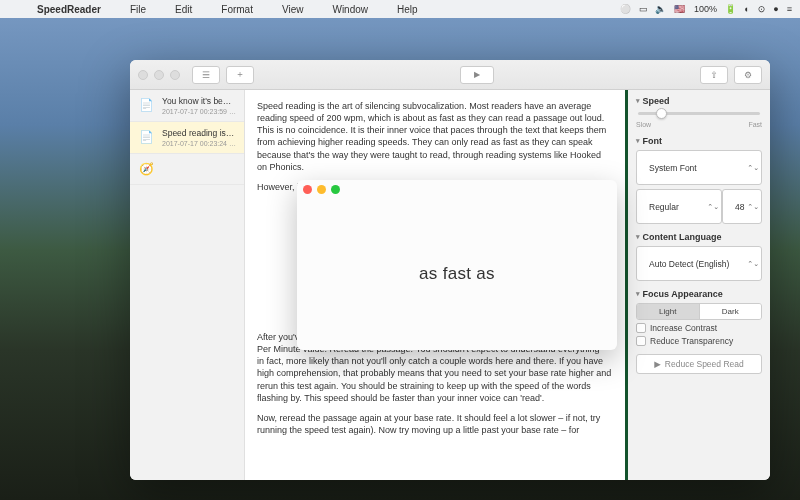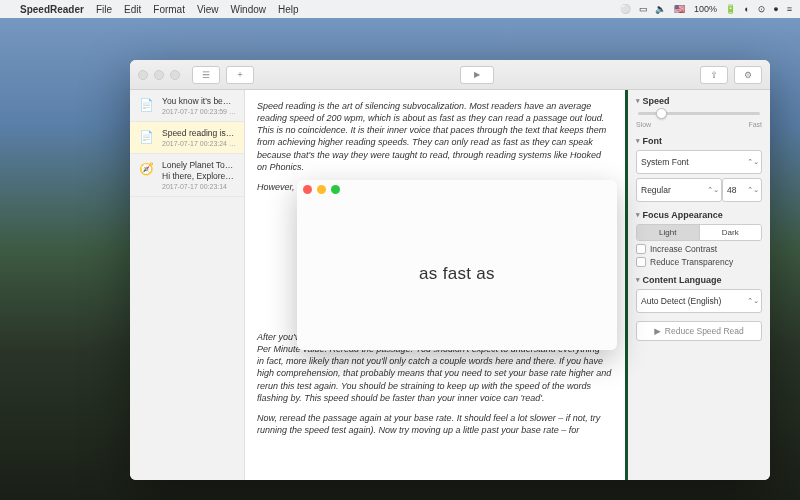--- a/index.html
+++ b/index.html
@@ -1,19 +1,19 @@
 <!DOCTYPE html>
 <html><head>
 <meta charset="utf-8">
 <style>
 * { margin: 0; padding: 0; box-sizing: border-box; font-family: -apple-system, BlinkMacSystemFont, "Helvetica Neue", sans-serif; }
 body { width: 800px; height: 500px; overflow: hidden; background: linear-gradient(180deg, #6b8db5 0%, #4a6a8a 30%, #2d3e3a 60%, #1a2420 100%); position: relative; }
 .desktop-bg { position: absolute; inset: 0; background: linear-gradient(180deg, #7a9bc4 0%, #5a7fa8 25%, #3d5a42 50%, #2a3528 70%, #1a1f17 100%); }
 .menubar { position: relative; height: 18px; background: rgba(245,245,245,0.95); display: flex; align-items: center; padding: 0 8px; font-size: 10px; color: #333; z-index: 100; }
-.menubar-left { display: flex; gap: 12px; align-items: flex-end; }
+.menubar-left { display: flex; gap: 29px; align-items: flex-end; }
 .menubar-right { margin-left: auto; display: flex; gap: 8px; align-items: center; font-size: 9px; }
 .apple-logo { font-size: 11px; }
 .menubar-icon { display: inline-flex; align-items: center; }
 .window { position: absolute; top: 60px; left: 130px; width: 640px; height: 420px; background: #f7f7f7; border-radius: 6px; box-shadow: 0 15px 50px rgba(0,0,0,0.4); display: flex; flex-direction: column; overflow: hidden; z-index: 10; }
 .titlebar { height: 30px; background: linear-gradient(180deg, #f0f0f0, #e6e6e6); border-bottom: 1px solid #d0d0d0; display: flex; align-items: center; padding: 0 8px; gap: 6px; }
 .traffic-lights { display: flex; gap: 6px; }
 .traffic-light { width: 10px; height: 10px; border-radius: 50%; background: #ddd; border: 0.5px solid #ccc; }
 .titlebar-toolbar { display: flex; gap: 6px; margin-left: 6px; }
 .titlebar-btn { width: 28px; height: 18px; background: #fff; border: 1px solid #ccc; border-radius: 3px; display: flex; align-items: center; justify-content: center; font-size: 9px; color: #888; }
 .titlebar-center { flex: 1; display: flex; justify-content: center; }
@@ -21,29 +21,29 @@
 .titlebar-right { display: flex; gap: 6px; }
 .window-body { flex: 1; display: flex; overflow: hidden; }
 .sidebar { width: 115px; background: #f2f2f2; border-right: 1px solid #e0e0e0; overflow-y: auto; }
 .sidebar-item { padding: 6px 8px; border-bottom: 1px solid #e8e8e8; display: flex; gap: 6px; cursor: pointer; }
 .sidebar-item.selected { background: #fef7d8; }
 .sidebar-icon { width: 18px; height: 18px; flex-shrink: 0; display: flex; align-items: center; justify-content: center; font-size: 12px; color: #aaa; }
 .sidebar-text { flex: 1; overflow: hidden; }
 .sidebar-title { font-size: 8.5px; color: #333; line-height: 1.2; white-space: nowrap; overflow: hidden; text-overflow: ellipsis; }
 .sidebar-date { font-size: 7px; color: #999; margin-top: 2px; white-space: nowrap; overflow: hidden; text-overflow: ellipsis; }
 .content { flex: 1; background: #fff; padding: 10px 12px; overflow-y: auto; font-size: 9px; line-height: 1.35; color: #333; }
-.content p { margin-bottom: 8px; font-style: italic; }
+.content p { margin-bottom: 8px; }
 .right-panel { width: 145px; background: #f2f2f2; border-left: 3px solid #14532d; padding: 6px 8px; font-size: 9px; color: #444; overflow-y: auto; }
 .panel-section { margin-bottom: 8px; }
 .panel-header { font-size: 9px; font-weight: 600; color: #333; margin-bottom: 4px; display: flex; align-items: center; gap: 3px; }
 .panel-header::before { content: "▾"; font-size: 7px; color: #888; }
 .slider-track { height: 3px; background: #d0d0d0; border-radius: 2px; position: relative; margin: 6px 2px; }
 .slider-thumb { position: absolute; top: -4px; left: 15%; width: 11px; height: 11px; background: #fff; border: 1px solid #bbb; border-radius: 50%; box-shadow: 0 1px 2px rgba(0,0,0,0.15); }
 .slider-labels { display: flex; justify-content: space-between; font-size: 7px; color: #999; margin-top: 2px; }
-.select-box { width: 100%; height: 24px; background: #fff; border: 1px solid #ccc; border-radius: 3px; font-size: 8.5px; padding: 0 16px 0 4px; color: #333; display: flex; align-items: center; position: relative; }
+.select-box { width: 100%; height: 35px; background: #fff; border: 1px solid #ccc; border-radius: 3px; font-size: 8.5px; padding: 0 16px 0 12px; color: #333; display: flex; align-items: center; position: relative; }
 .select-box::after { content: "⌃⌄"; position: absolute; right: 2px; font-size: 7px; color: #666; line-height: 0.5; }
 .select-row { display: flex; margin-top: 4px; }
 .select-row .select-box { flex: 1; }
 .seg-control { display: flex; border: 1px solid #ccc; border-radius: 3px; overflow: hidden; height: 17px; }
 .seg { flex: 1; display: flex; align-items: center; justify-content: center; font-size: 8px; background: #fff; border-right: 1px solid #ccc; cursor: pointer; }
 .seg:last-child { border-right: none; }
 .seg.active { background: #d8d8d8; }
 .checkbox-row { display: flex; align-items: center; gap: 4px; font-size: 8.5px; margin: 3px 0; }
 .checkbox { width: 10px; height: 10px; border: 1px solid #bbb; border-radius: 2px; background: #fff; }
 .begin-btn { width: 100%; height: 20px; background: #fff; border: 1px solid #ccc; border-radius: 3px; font-size: 8.5px; color: #888; display: flex; align-items: center; justify-content: center; gap: 4px; margin-top: 6px; }
@@ -120,25 +120,20 @@
           </div>
         <div class="sidebar-text">
           <div class="sidebar-title">Speed reading is the art of silencing subvo…</div>
           <div class="sidebar-date">2017-07-17 00:23:24 +0000</div>
         </div>
       </div>
       <div class="sidebar-item">
         <div class="sidebar-icon">
             <span>🧭</span>
           </div>
-        <div class="sidebar-text">
-          <div class="sidebar-title">Lonely Planet To…</div>
-          <div class="sidebar-title">Hi there, Explore…</div>
-          <div class="sidebar-date">2017-07-17 00:23:14</div>
-        </div>
       </div>
     </div>
 
     <div class="content">
       <p>Speed reading is the art of silencing subvocalization. Most readers have an average reading speed of 200 wpm, which is about as fast as they can read a passage out loud. This is no coincidence. It is their inner voice that paces through the text that keeps them from achieving higher reading speeds. They can only read as fast as they can speak because that's the way they were taught to read, through reading systems like Hooked on Phonics.</p>
       <p>However, it is entirely possible to read at a much greater speed, with much better reading</p>
       <div style="height:130px"></div>
       <p>After you've finished, double that speed by going to the Settings and changing the Words Per Minute value. Reread the passage. You shouldn't expect to understand everything – in fact, more likely than not you'll only catch a couple words here and there. If you have high comprehension, that probably means that you need to set your base rate higher and rerun this test again. You should be straining to keep up with the speed of the words flashing by. This speed should be faster than your inner voice can 'read'.</p>
       <p>Now, reread the passage again at your base rate. It should feel a lot slower – if not, try running the speed test again). Now try moving up a little past your base rate – for</p>
     </div>
@@ -164,40 +159,40 @@
           <div class="select-box">
               <span>Regular</span>
             </div>
           <div class="select-box" style="flex:0 0 40px">
               <span>48</span>
             </div>
         </div>
       </div>
 
       <div class="panel-section">
+        <div class="panel-header">Content Language</div>
+        <div class="select-box">
+            <span>Auto Detect (English)</span>
+          </div>
+      </div>
+
+      <div class="panel-section">
         <div class="panel-header">Focus Appearance</div>
         <div class="seg-control">
           <div class="seg active">Light</div>
           <div class="seg">Dark</div>
         </div>
         <div class="checkbox-row">
           <div class="checkbox"></div>
           <span>Increase Contrast</span>
         </div>
         <div class="checkbox-row">
           <div class="checkbox"></div>
           <span>Reduce Transparency</span>
         </div>
-      </div>
-
-      <div class="panel-section">
-        <div class="panel-header">Content Language</div>
-        <div class="select-box">
-            <span>Auto Detect (English)</span>
-          </div>
       </div>
 
 
       <div class="begin-btn">
         <span>▶</span>
         <span>Reduce Speed Read</span>
       </div>
     </div>
   </div>
 </div>

